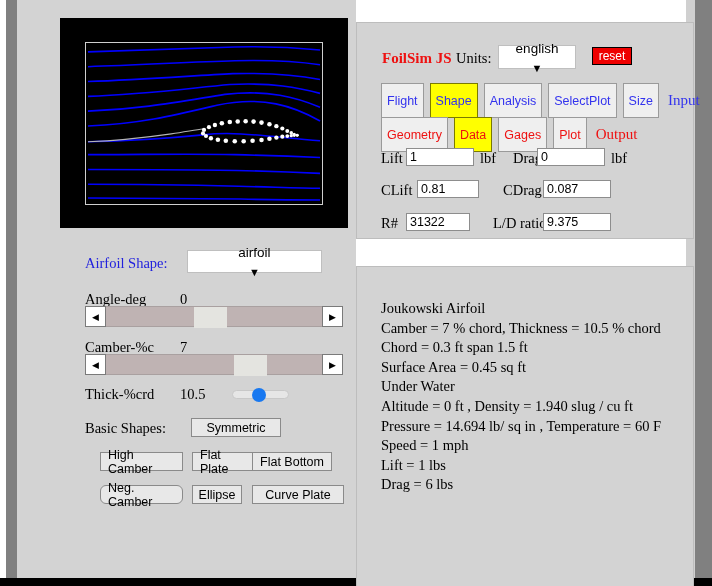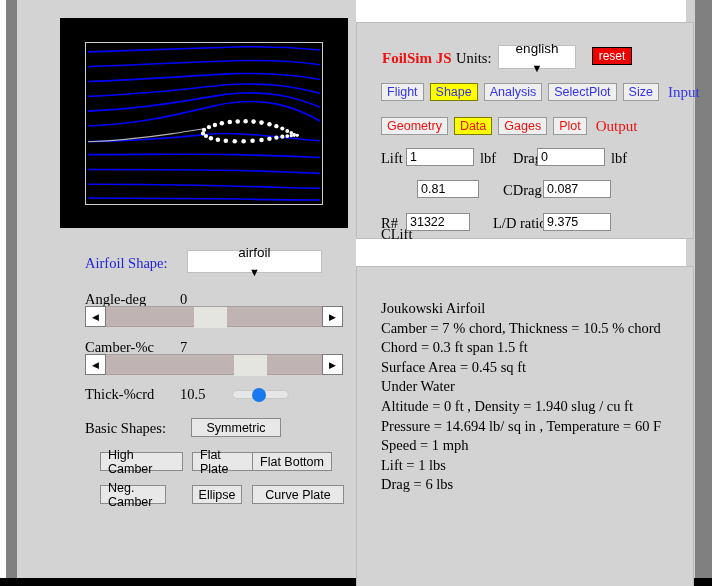--- a/index.html
+++ b/index.html
@@ -95,21 +95,21 @@
     background:#d3d3d3;border:1px solid #bdbdbd;box-sizing:border-box;
   }
   #right-bot{
     position:absolute;left:356px;top:246px;width:338px;height:332px;
     background:#d3d3d3;border:1px solid #bdbdbd;box-sizing:border-box;margin-top:20px;
   }
   .tbtn{
     background:#efefef;border:1px solid #9a9a9a;box-sizing:border-box;
     font-family:"Liberation Sans", sans-serif;font-size:12.5px;
     display:inline-flex;align-items:center;justify-content:center;
-    height:18px;padding:0 5px;
+    height:35px;padding:0 5px;
   }
   .tbtn.blue{color:#3333ee;}
   .tbtn.red{color:#ee1111;}
   .tbtn.on{background:#ffff00;border-color:#7a7a00;}
   .grouplbl{font-size:15px;font-family:"Liberation Serif",serif;}
   .grouplbl.blue{color:#3333ee;}
   .grouplbl.red{color:#ee1111;}
 
   .tfield{
     background:#ffffff;border:1px solid #8d8d8d;box-sizing:border-box;
@@ -233,21 +233,21 @@
     <div class="abs lbl-blk" style="left:163px;top:386px;">10.5</div>
     <input class="abs rng" id="thick-range" type="range" min="0" max="100" value="46" style="left: 215px; top: 386px;">
 
     <div class="abs lbl-blk" style="left:68px;top:420px;">Basic Shapes:</div>
     <div class="abs pbtn" style="left:174px;top:418px;width:90px;">Symmetric</div>
 
     <div class="abs pbtn" style="left:83px;top:452px;width:83px;">High Camber</div>
     <div class="abs pbtn" style="left:175px;top:452px;width:66px;">Flat Plate</div>
     <div class="abs pbtn" style="left:235px;top:452px;width:80px;">Flat Bottom</div>
 
-    <div class="abs pbtn" style="left:83px;top:485px;width:66px;">Neg. Camber</div>
+    <div class="abs pbtn" style="left:83px;top:485px;width:83px;border-radius:6px;">Neg. Camber</div>
     <div class="abs pbtn" style="left:175px;top:485px;width:50px;">Ellipse</div>
     <div class="abs pbtn" style="left:235px;top:485px;width:92px;">Curve Plate</div>
   </div>
 
   <div id="right-top">
 
     <div class="abs grouplbl red" style="left:25px;top:27px;font-weight:bold;">FoilSim JS</div>
     <div class="abs flabel" style="left:99px;top:27px;">Units:</div>
     <div class="abs dropdown" style="left:141px;top:22px;width:78px;height:24px;">
       <span>english</span>
@@ -272,21 +272,21 @@
       <div class="grouplbl red" style="margin-left:3px;">Output</div>
     </div>
 
     <div class="abs flabel" style="left:24px;top:127px;">Lift</div>
     <input class="abs tfield" style="left: 49px; top: 125px; width: 68px;" type="text" value="1">
     <div class="abs flabel" style="left:123px;top:127px;">lbf</div>
     <div class="abs flabel" style="left:156px;top:127px;">Drag</div>
     <input class="abs tfield" style="left: 180px; top: 125px; width: 68px;" type="text" value="0">
     <div class="abs flabel" style="left:254px;top:127px;">lbf</div>
 
-    <div class="abs flabel" style="left:24px;top:159px;margin-top:44px;">CLift</div>
+    <div class="abs flabel" style="left:24px;top:159px;">CLift</div>
     <input class="abs tfield" style="left: 60px; top: 157px; width: 62px;" type="text" value="0.81">
     <div class="abs flabel" style="left:146px;top:159px;">CDrag</div>
     <input class="abs tfield" style="left: 186px; top: 157px; width: 68px;" type="text" value="0.087">
 
     <div class="abs flabel" style="left:24px;top:192px;">R#</div>
     <input class="abs tfield" style="left: 49px; top: 190px; width: 64px;" type="text" value="31322">
     <div class="abs flabel" style="left:136px;top:192px;">L/D ratio</div>
     <input class="abs tfield" style="left: 186px; top: 190px; width: 68px;" type="text" value="9.375">
   </div>
 

